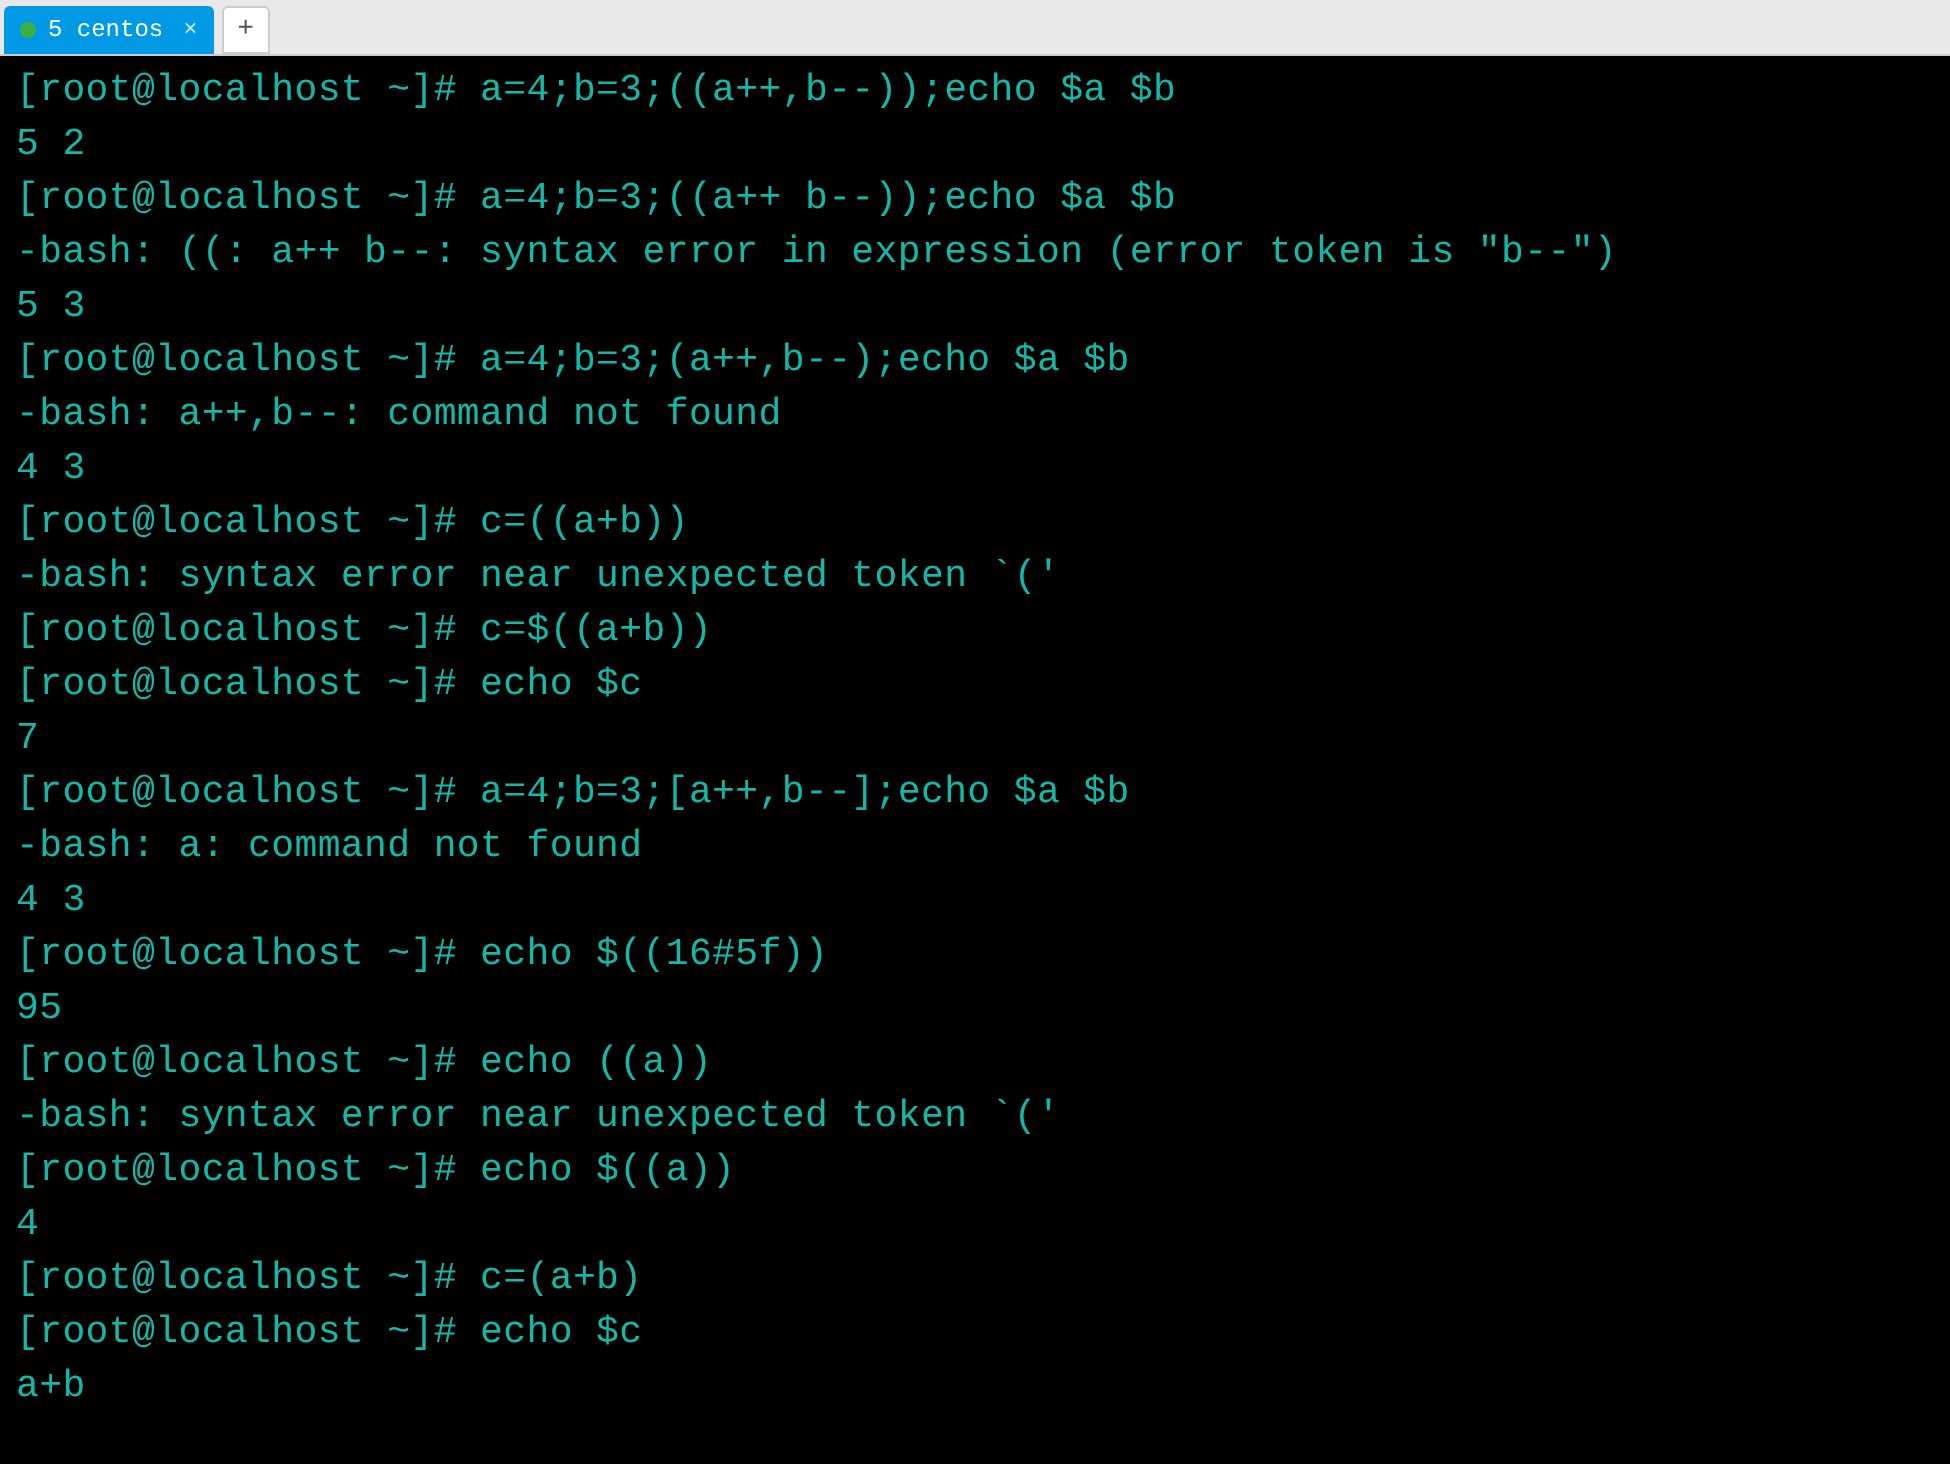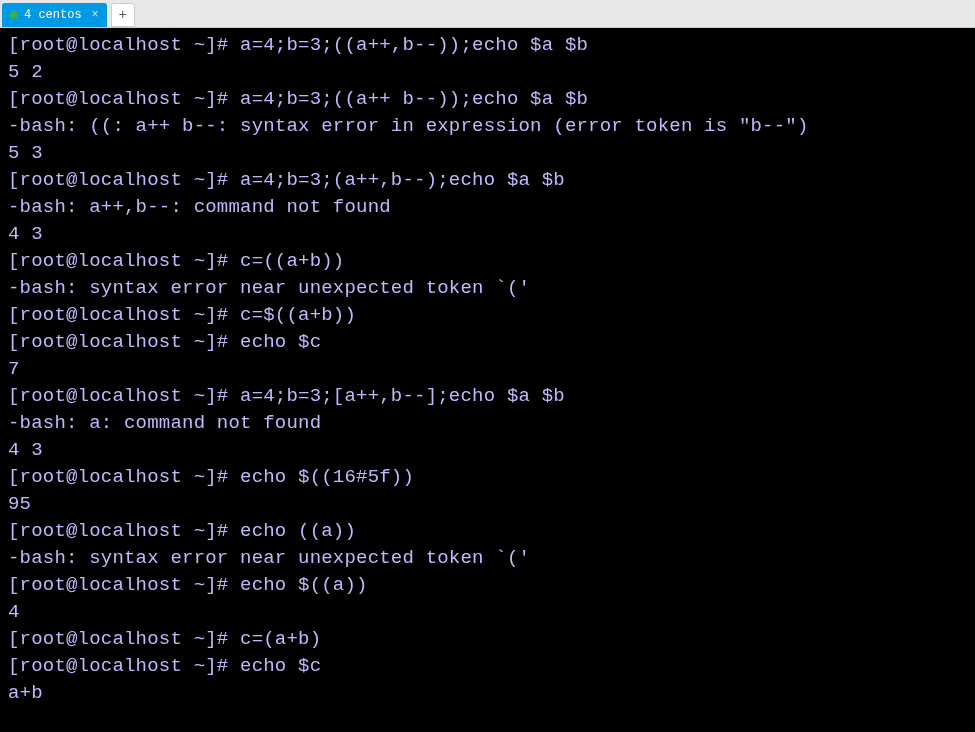--- a/index.html
+++ b/index.html
@@ -56,37 +56,37 @@
       align-items: center;
       justify-content: center;
       font-size: 14px;
       color: #555;
       cursor: pointer;
       border-top-left-radius: 3px;
       border-top-right-radius: 3px;
     }
     .terminal {
       background: #000;
-      color: #c4b5fd;
+      color: #14b8a6;
       font-size: 19px;
       line-height: 27px;
       padding: 4px 8px;
       height: calc(100% - 28px);
       white-space: pre;
       overflow: hidden;
       letter-spacing: 0.2px;
     }
   </style>
 </head>
 <body>
 
 <div class="tab-bar">
   <div class="tab">
     <span class="dot"></span>
-    <span>4 centos</span>
+    <span>5 centos</span>
     <span class="close">×</span>
   </div>
   <div class="add-tab">+</div>
 </div>
 
 <div class="terminal" id="terminal">[root@localhost ~]# a=4;b=3;((a++,b--));echo $a $b
 5 2
 [root@localhost ~]# a=4;b=3;((a++ b--));echo $a $b
 -bash: ((: a++ b--: syntax error in expression (error token is "b--")
 5 3

